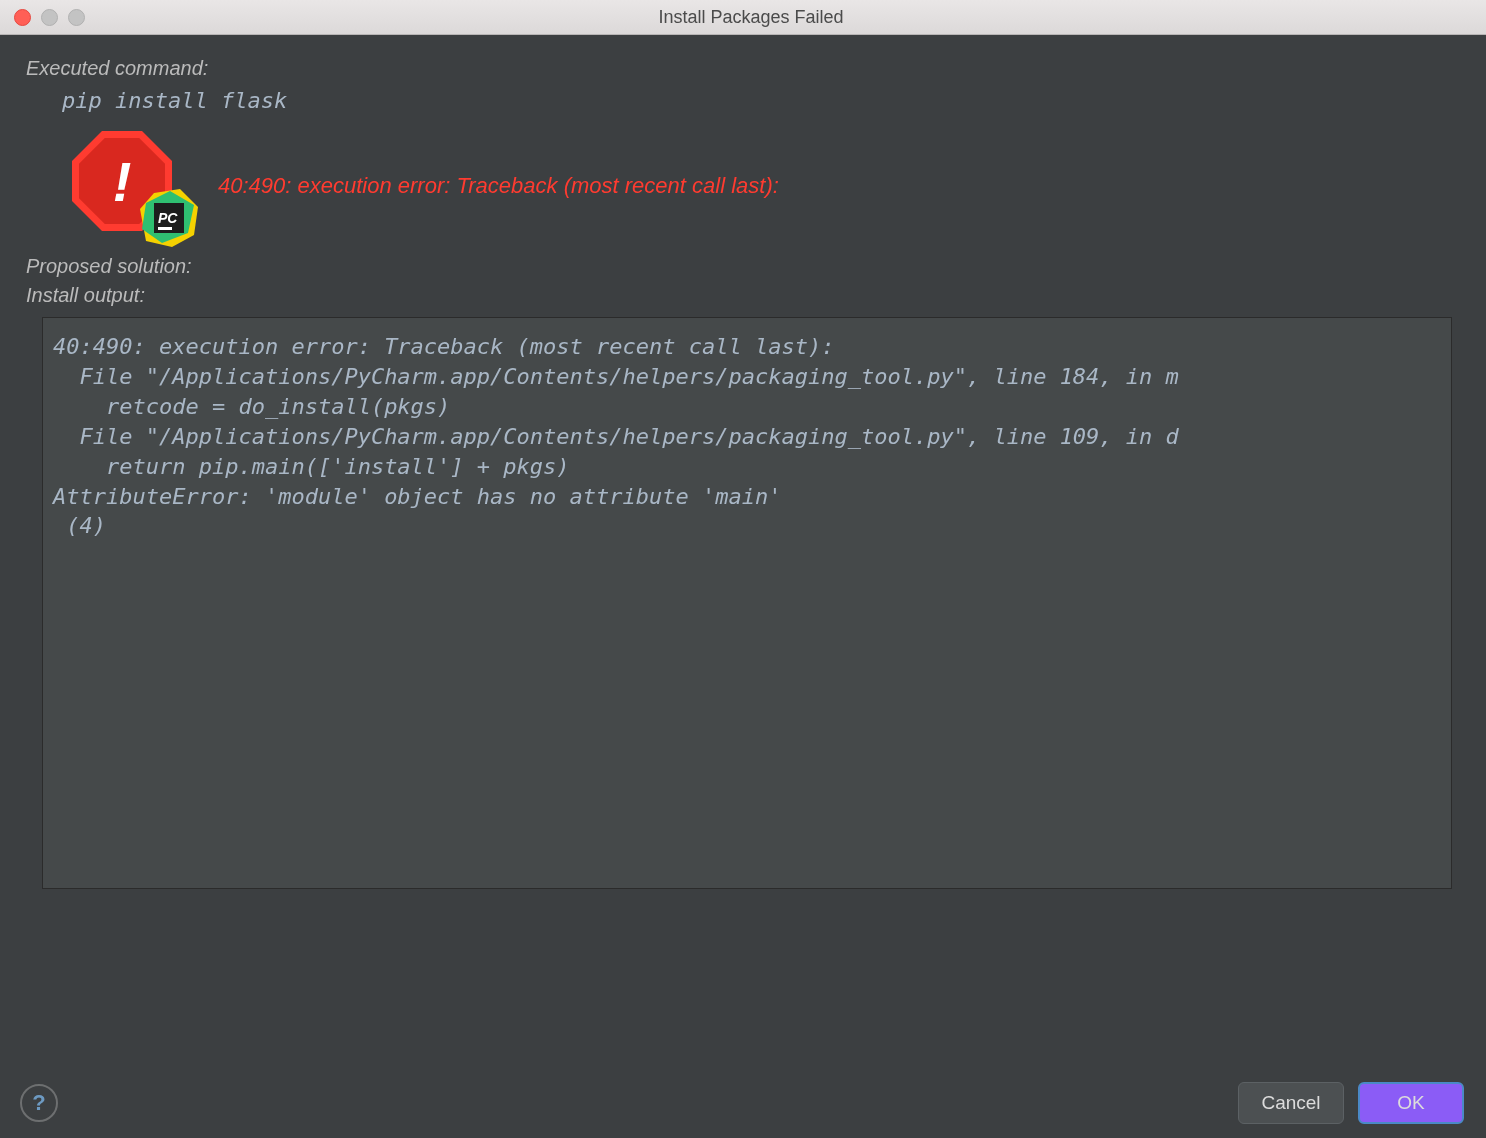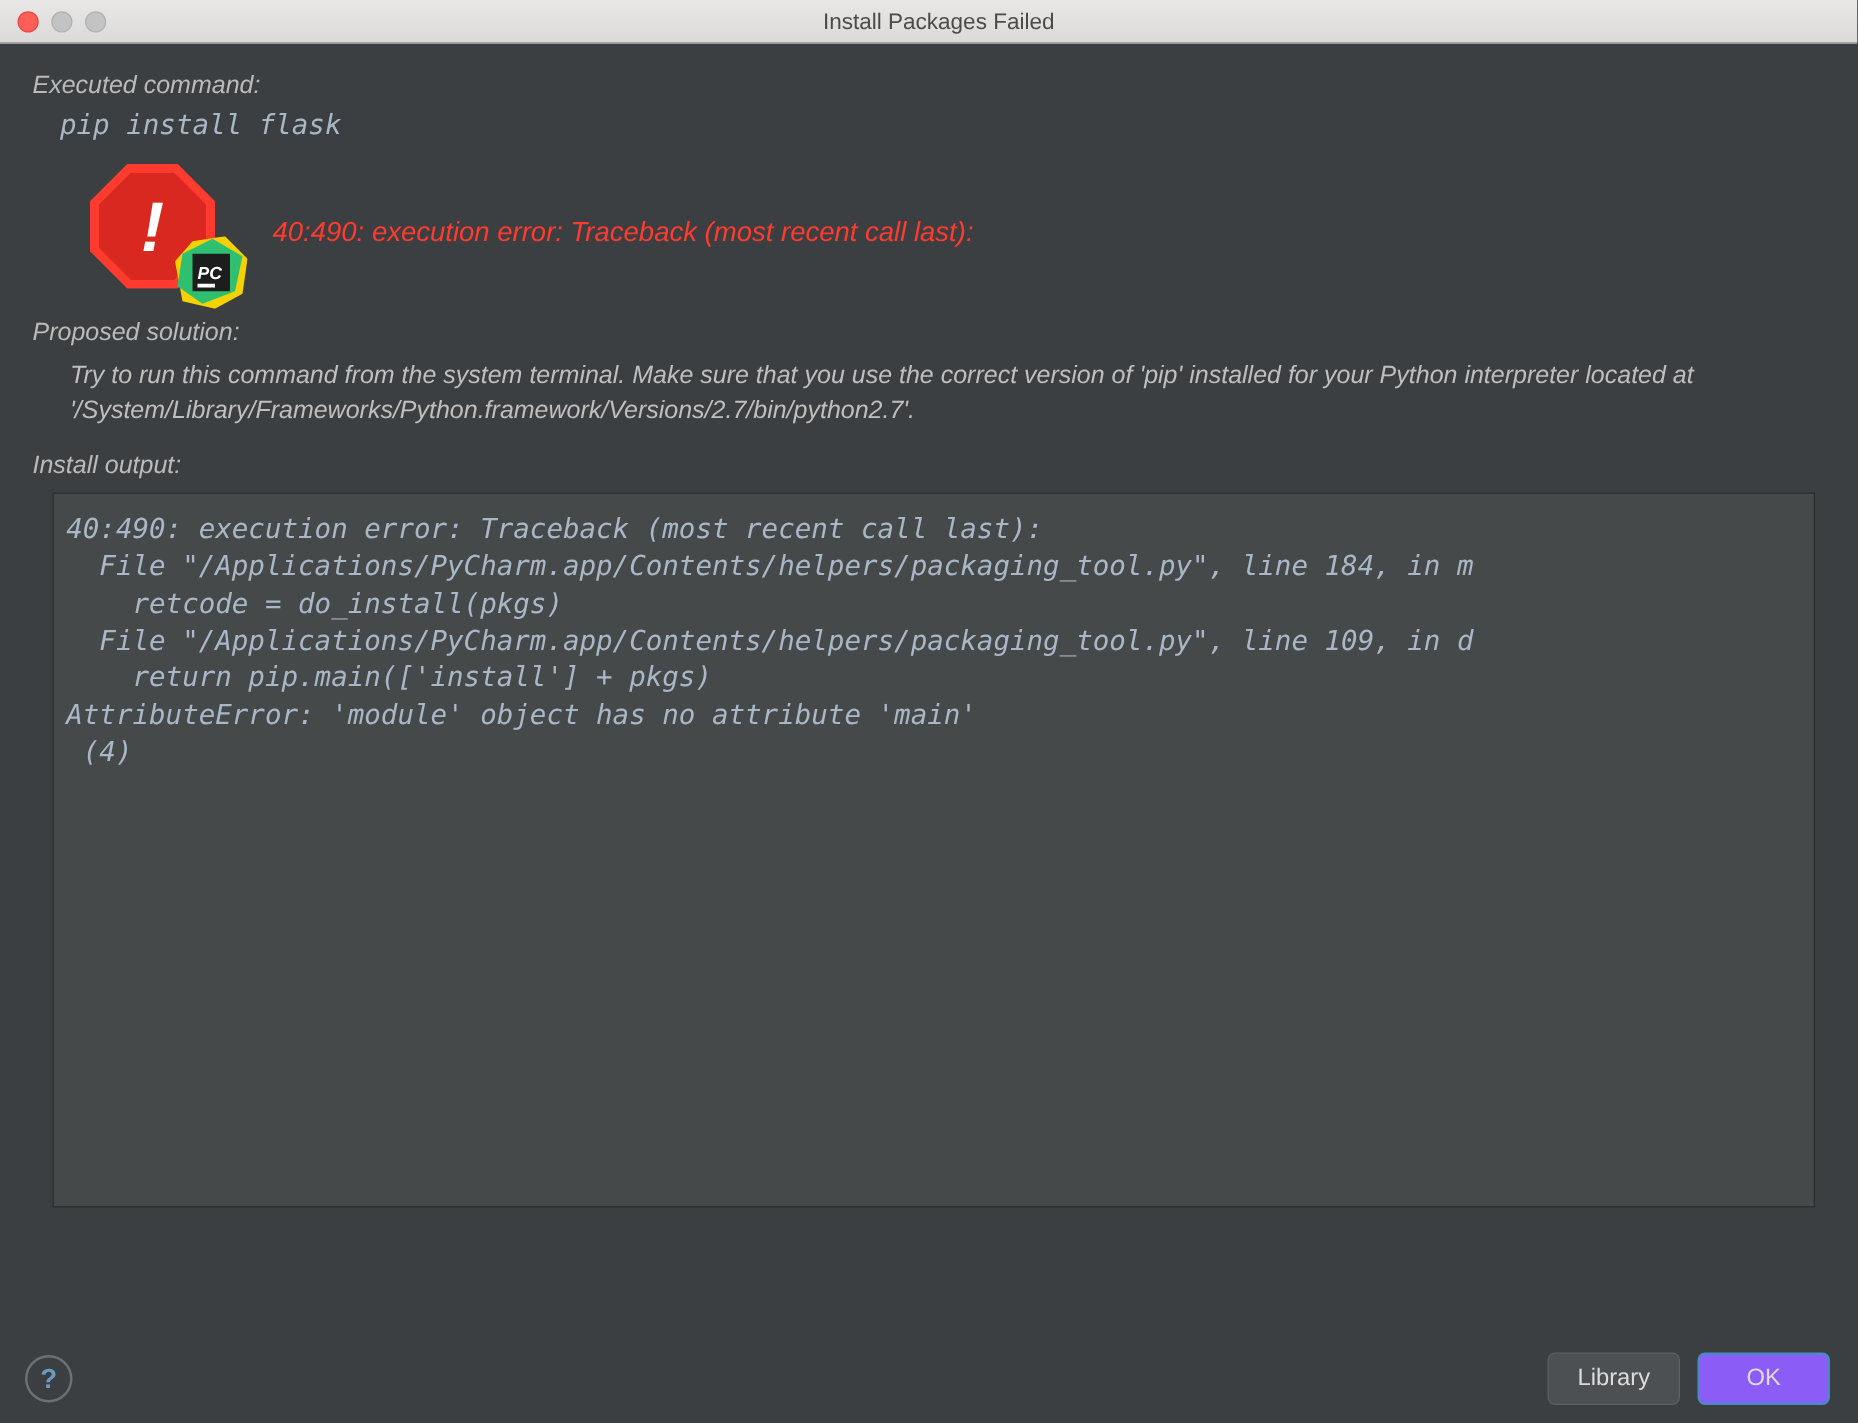--- a/index.html
+++ b/index.html
@@ -52,21 +52,21 @@
     font-size: 20px;
     color: #bbbbbb;
     margin-top: 4px;
     margin-bottom: 6px;
   }
 
   .executed-cmd {
     font-family: Menlo, Consolas, monospace;
     font-size: 22px;
     color: #a9b7c6;
-    margin-left: 22px;
+    margin-left: 36px;
     margin-top: 8px;
     margin-bottom: 18px;
   }
 
   .error-row {
     display: flex;
     align-items: center;
     margin-left: 46px;
     margin-top: 10px;
     margin-bottom: 14px;
@@ -189,33 +189,32 @@
         <polygon points="6,14 30,2 54,16 48,44 22,54 2,40" fill="#2fbf71"></polygon>
         <rect x="14" y="14" width="30" height="30" fill="#1d1d1d"></rect>
         <text x="18" y="34" font-family="Arial" font-size="14" font-weight="700" fill="#ffffff">PC</text>
         <rect x="18" y="38" width="14" height="3" fill="#ffffff"></rect>
       </svg>
     </div>
     <div class="error-text">40:490: execution error: Traceback (most recent call last):</div>
   </div>
 
   <div class="section-label">Proposed solution:</div>
-  <div class="proposed-text">Try to run this command from the system terminal. Make sure that you use the correct version of 'pip' installed for your Python interpreter located at '/System/Library/Frameworks/Python.framework/Versions/2.7/bin/python2.7'.</div>
 
   <div class="section-label">Install output:</div>
   <div class="output-box">40:490: execution error: Traceback (most recent call last):
   File "/Applications/PyCharm.app/Contents/helpers/packaging_tool.py", line 184, in m
     retcode = do_install(pkgs)
   File "/Applications/PyCharm.app/Contents/helpers/packaging_tool.py", line 109, in d
     return pip.main(['install'] + pkgs)
 AttributeError: 'module' object has no attribute 'main'
  (4)</div>
 
 </div>
 
 <div class="button-bar">
   <div class="help-btn">
     <span>?</span>
   </div>
   <div class="spacer"></div>
-  <button class="btn">Library</button>
+  <button class="btn">Cancel</button>
   <button class="btn btn-primary">OK</button>
 </div>
 
 </body></html>

